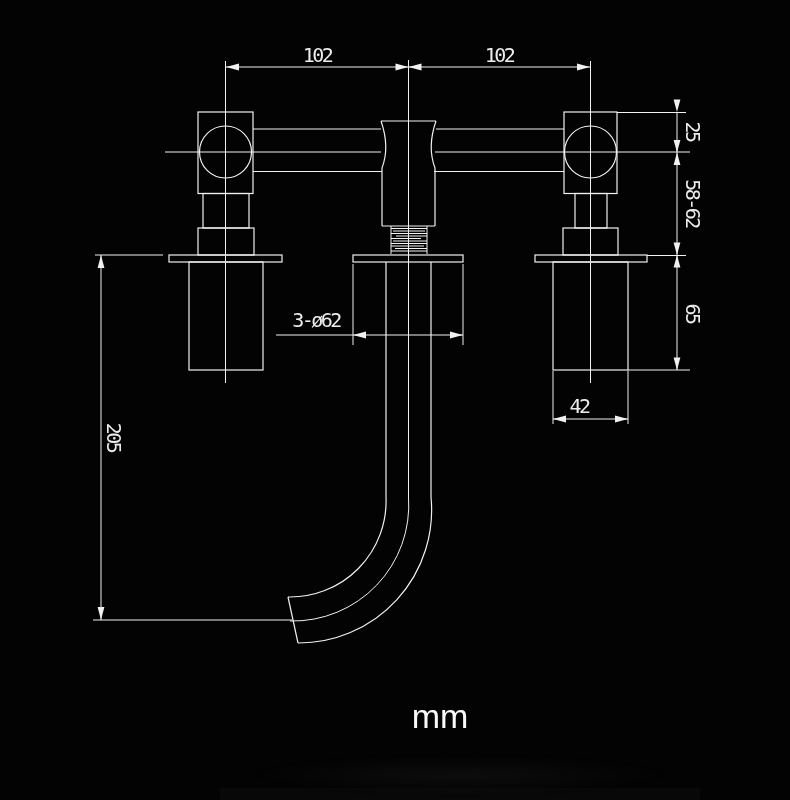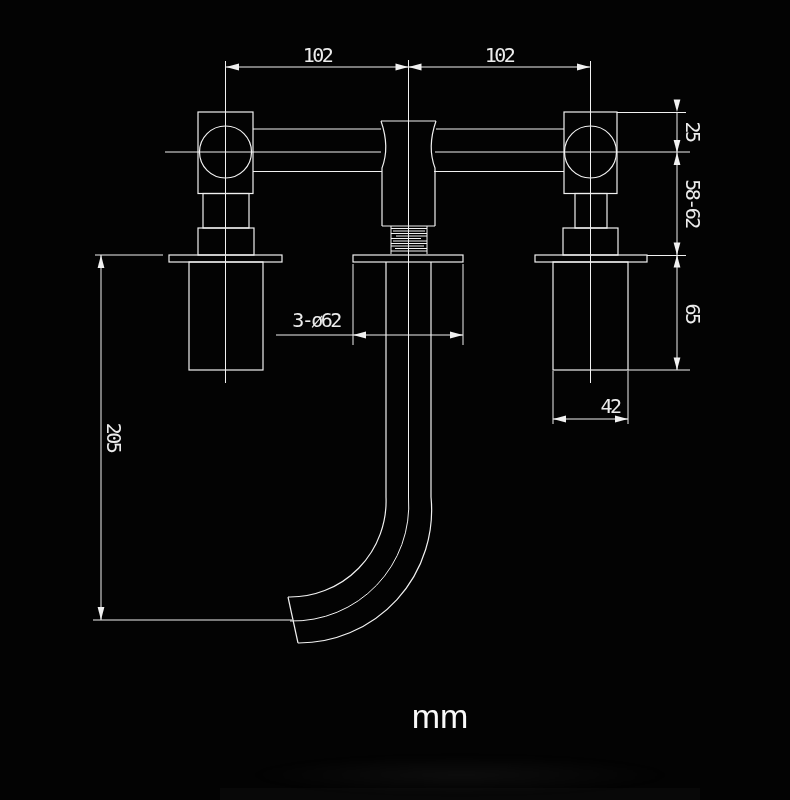--- a/index.html
+++ b/index.html
@@ -137,19 +137,19 @@
     </g>
   </svg>
 
   <div class="dim" style="left:317px;top:55px">102</div>
   <div class="dim" style="left:499px;top:55px">102</div>
   <div class="dim rot" style="left:693px;top:131px">25</div>
   <div class="dim rot" style="left:693px;top:203px">58-62</div>
   <div class="dim rot" style="left:693px;top:313px">65</div>
   <div class="dim rot" style="left:114px;top:437px">205</div>
   <div class="dim" style="left:316px;top:320px">3-ø62</div>
-  <div class="dim" style="left:610px;top:406px">42</div>
+  <div class="dim" style="left:579px;top:406px">42</div>
 
   <div class="unit" style="left:440px;top:716px">mm</div>
 
   <div class="wm"></div>
   <div class="wm2"></div>
 </div>
 
 </body></html>

